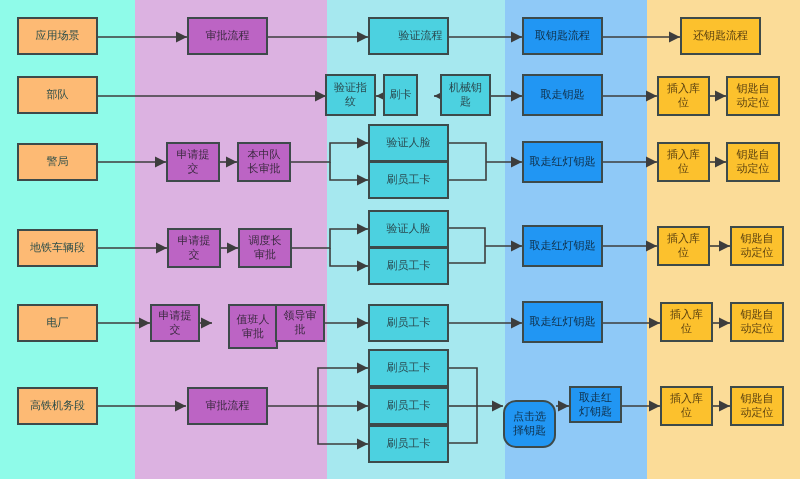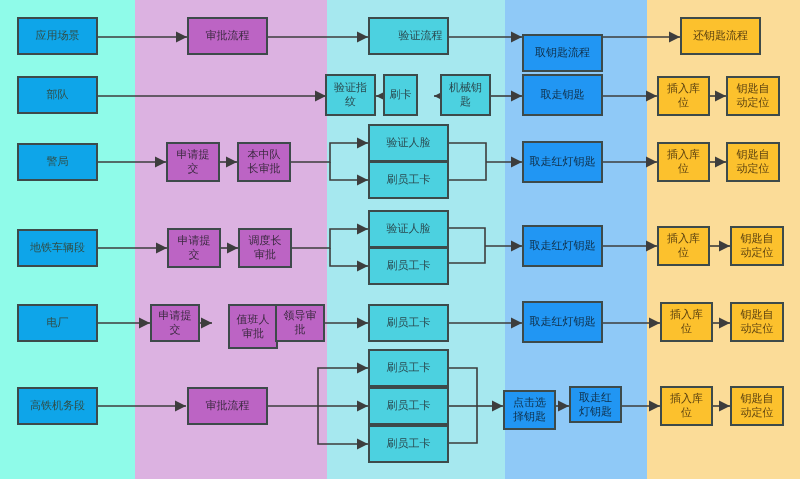--- a/index.html
+++ b/index.html
@@ -3,21 +3,21 @@
 <meta charset="utf-8">
 <style>
   html, body { margin: 0; padding: 0; }
   body { width: 800px; height: 479px; position: relative; overflow: hidden;
          font-family: "DejaVu Sans", "Liberation Sans", sans-serif; }
   .lane { position: absolute; top: 0; height: 479px; }
   .box { position: absolute; box-sizing: border-box; border: 2px solid #3d4a4a;
          display: flex; align-items: center; justify-content: center;
          text-align: center; font-size: 11px; line-height: 14px; padding: 0 3px;
          white-space: pre-line; }
-  .c-scene { background: #0ea5e9; color: #2f4f4a; }
+  .c-scene { background: #fdba74; color: #2f4f4a; }
   .c-approve { background: #bc64c4; color: #3d2a42; }
   .c-verify { background: #4cd1e0; color: #2a4a50; }
   .c-take { background: #2196f3; color: #10304a; }
   .c-return { background: #fcc12d; color: #5a4010; }
   svg.wires { position: absolute; left: 0; top: 0; pointer-events: none; }
 </style>
 </head>
 <body>
 
 <div class="lane" style="left:0;width:135px;background:#8ffbe9;"></div>
@@ -81,21 +81,21 @@
     <line x1="477" y1="406" x2="503" y2="406" marker-end="url(#ah)"></line>
     <line x1="556" y1="406" x2="569" y2="406" marker-end="url(#ah)"></line>
     <line x1="622" y1="406" x2="660" y2="406" marker-end="url(#ah)"></line>
     <line x1="713" y1="406" x2="730" y2="406" marker-end="url(#ah)"></line>
   </g>
 </svg>
 
 <div class="box c-scene" style="left:17px;top:17px;width:81px;height:38px;">应用场景</div>
 <div class="box c-approve" style="left:187px;top:17px;width:81px;height:38px;">审批流程</div>
 <div class="box c-verify" style="left:368px;top:17px;width:81px;height:38px;padding-left:27px;">验证流程</div>
-<div class="box c-take" style="left:522px;top:17px;width:81px;height:38px;margin-top:17px;">取钥匙流程</div>
+<div class="box c-take" style="left:522px;top:17px;width:81px;height:38px;">取钥匙流程</div>
 <div class="box c-return" style="left:680px;top:17px;width:81px;height:38px;">还钥匙流程</div>
 
 <div class="box c-scene" style="left:17px;top:76px;width:81px;height:38px;">部队</div>
 <div class="box c-verify" style="left:325px;top:74px;width:51px;height:42px;">验证指
 纹</div>
 <div class="box c-verify" style="left:383px;top:74px;width:35px;height:42px;">刷卡</div>
 <div class="box c-verify" style="left:440px;top:74px;width:51px;height:42px;text-align:center;">机械钥
 匙</div>
 <div class="box c-take" style="left:522px;top:74px;width:81px;height:42px;">取走钥匙</div>
 <div class="box c-return" style="left:657px;top:76px;width:53px;height:40px;">插入库
@@ -141,20 +141,20 @@
 <div class="box c-return" style="left:660px;top:302px;width:53px;height:40px;">插入库
 位</div>
 <div class="box c-return" style="left:730px;top:302px;width:54px;height:40px;">钥匙自
 动定位</div>
 
 <div class="box c-scene" style="left:17px;top:387px;width:81px;height:38px;">高铁机务段</div>
 <div class="box c-approve" style="left:187px;top:387px;width:81px;height:38px;">审批流程</div>
 <div class="box c-verify" style="left:368px;top:349px;width:81px;height:38px;">刷员工卡</div>
 <div class="box c-verify" style="left:368px;top:387px;width:81px;height:38px;">刷员工卡</div>
 <div class="box c-verify" style="left:368px;top:425px;width:81px;height:38px;">刷员工卡</div>
-<div class="box c-take" style="left:503px;top:390px;width:53px;height:40px;">点击选
+<div class="box c-take" style="left:503px;top:400px;width:53px;height:48px;border-radius:13px;">点击选
 择钥匙</div>
 <div class="box c-take" style="left:569px;top:386px;width:53px;height:37px;">取走红
 灯钥匙</div>
 <div class="box c-return" style="left:660px;top:386px;width:53px;height:40px;">插入库
 位</div>
 <div class="box c-return" style="left:730px;top:386px;width:54px;height:40px;">钥匙自
 动定位</div>
 
 </body></html>

